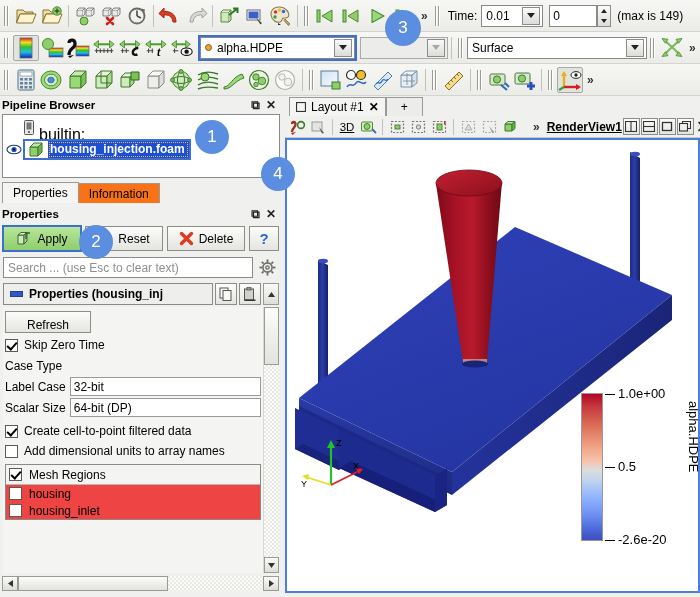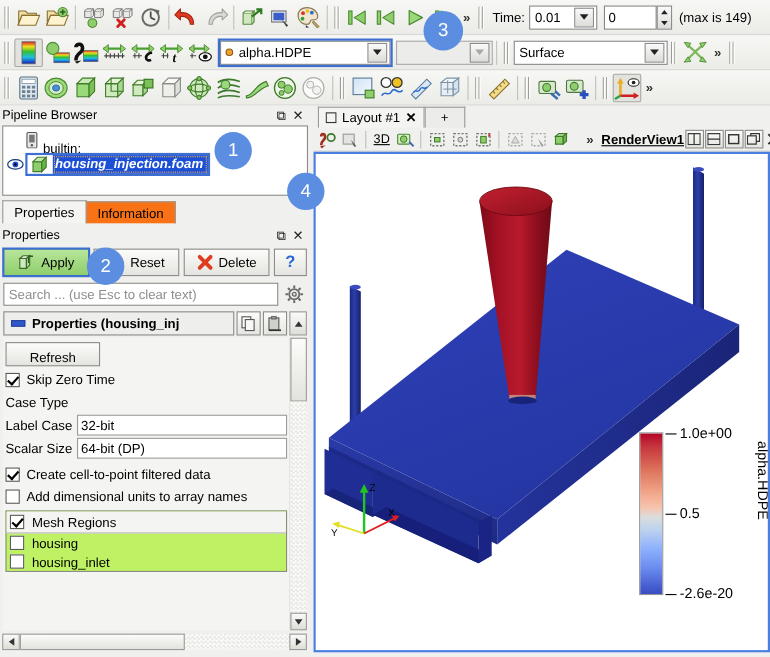--- a/index.html
+++ b/index.html
@@ -73,39 +73,39 @@
 
   
   .main { display:flex; width:700px; height:497px; }
   .leftcol { width:282px; height:497px; display:flex; flex-direction:column; background:#f0f0ee; }
   .vsplit { width:3px; background:#f0f0ee; }
   .rightcol { width:415px; height:497px; background:#f0f0ee; display:flex; flex-direction:column; }
 
   
   .docktitle {
     height:18px; display:flex; align-items:center;
-    font-size:11.5px; padding-left:2px; background:#f0f0ee;
+    font-size:11.5px; padding-left:2px; background:#f0f0ee;font-weight:bold;
   }
   .docktitle .ttl { flex:1; }
   .dockbtns { display:flex; gap:6px; padding-right:6px; align-items:center; }
   .dockbtns span { font-size:12px; color:#222; line-height:1; }
 
   
   .pipebox {
     margin:0 2px; background:#fff; border:1px solid #8a8a86;
     height:64px; position:relative; overflow:hidden;
   }
   .piperow { display:flex; align-items:center; height:20px; padding-left:2px; }
   .eye { width:18px; display:flex; align-items:center; justify-content:center; flex:none; }
   .builtin-row { padding-left:20px; }
-  .node-label { font-size:12px; margin-left:4px;margin-top:16px; }
+  .node-label { font-size:16px; margin-left:4px;margin-top:16px; }
   .sel-item {
     background:#1a4fd6; color:#fff; font-weight:bold; font-size:12px;
     padding:1px 4px 2px 2px; display:flex; align-items:center;
-    outline:1px dotted #ffb347; outline-offset:-2px;font-style:italic;
+    outline:1px dotted #ffb347; outline-offset:-2px;
   }
   .sel-wrap { border:2px solid #3d6fd1; display:inline-flex; align-items:center; padding:0; }
 
   
   .tabbar { display:flex; height:21px; align-items:flex-end; margin:4px 0 0 2px; }
   .tab {
     height:20px; padding:0 10px; font-size:12px;
     border:1px solid #9a9a96; border-bottom:none; background:#f97316;
     display:flex; align-items:center; margin-right:-1px;
   }
@@ -154,21 +154,21 @@
   .cb { width:13px;height:13px;border:1px solid #5a5a56; background:#fff; position:relative; flex:none;}
   .cb.checked::after {
     content:""; position:absolute; left:3px; top:0px; width:4px; height:8px;
     border:solid #000; border-width:0 2px 2px 0; transform:rotate(42deg);
   }
   .fieldrow { display:flex; align-items:center; height:21px; padding-left:2px; gap:4px; }
   .fieldrow .lbl { font-size:12px; white-space:nowrap; }
   .fieldrow .val { flex:1; height:19px; border:1px solid #9a9a96; background:#fff;
     display:flex; align-items:center; padding-left:3px; font-size:12px; margin-right:2px;}
 
-  .regionbox { margin:3px 2px 0 2px; border:1px solid #8a8a86; background:#bef264; }
+  .regionbox { margin:3px 2px 0 2px; border:1px solid #8a8a86; background:#ef4444; }
   .regionhead { display:flex; align-items:center; gap:7px; height:20px; padding-left:3px;
     border-bottom:1px solid #b8b8b4; background:#f4f4f2; font-size:12px;}
   .regionrow { display:flex; align-items:center; gap:7px; height:17px; padding-left:3px; font-size:12px;}
 
   .hscrollrow { display:flex; align-items:center; height:16px; margin:2px 3px 2px 2px; }
   .hbtn { width:16px;height:15px;background:linear-gradient(#fafafa,#dedeD8);border:1px solid #9a9a96;
     display:flex;align-items:center;justify-content:center;}
   .htrack { flex:1; height:15px; background:repeating-conic-gradient(#e8e8e4 0% 25%, #fbfbf9 0% 50%) 0 0/4px 4px;}
   .hthumb { width:150px;height:15px;background:linear-gradient(#fcfcfa,#e2e2de);border:1px solid #9a9a96;}
 
@@ -437,21 +437,21 @@
     </div>
     <div class="tcombo disabled" style="width:88px;margin-left:5px">
       <span></span>
       <span class="arrowbox">
           <i></i>
         </span>
     </div>
     <div class="sep"></div>
     <div class="grip"></div>
 
-    <div class="tcombo" style="width:140px">
+    <div class="tcombo" style="width:180px">
       <span>Surface</span>
       <span class="arrowbox">
           <i></i>
         </span>
     </div>
     <div class="grip"></div>
     <div class="tbtn">
       <svg width="24" height="21" viewBox="0 0 24 21">
         <path d="M12 10 L4 3 M12 10 L20 3 M12 10 L4 18 M12 10 L20 18" stroke="#7ab85a" stroke-width="2"></path>
         <path d="M2 1.5 l6 0.8 l-2.5 4 z" fill="#8fce6d" stroke="#4a8a30" stroke-width="0.8"></path>

